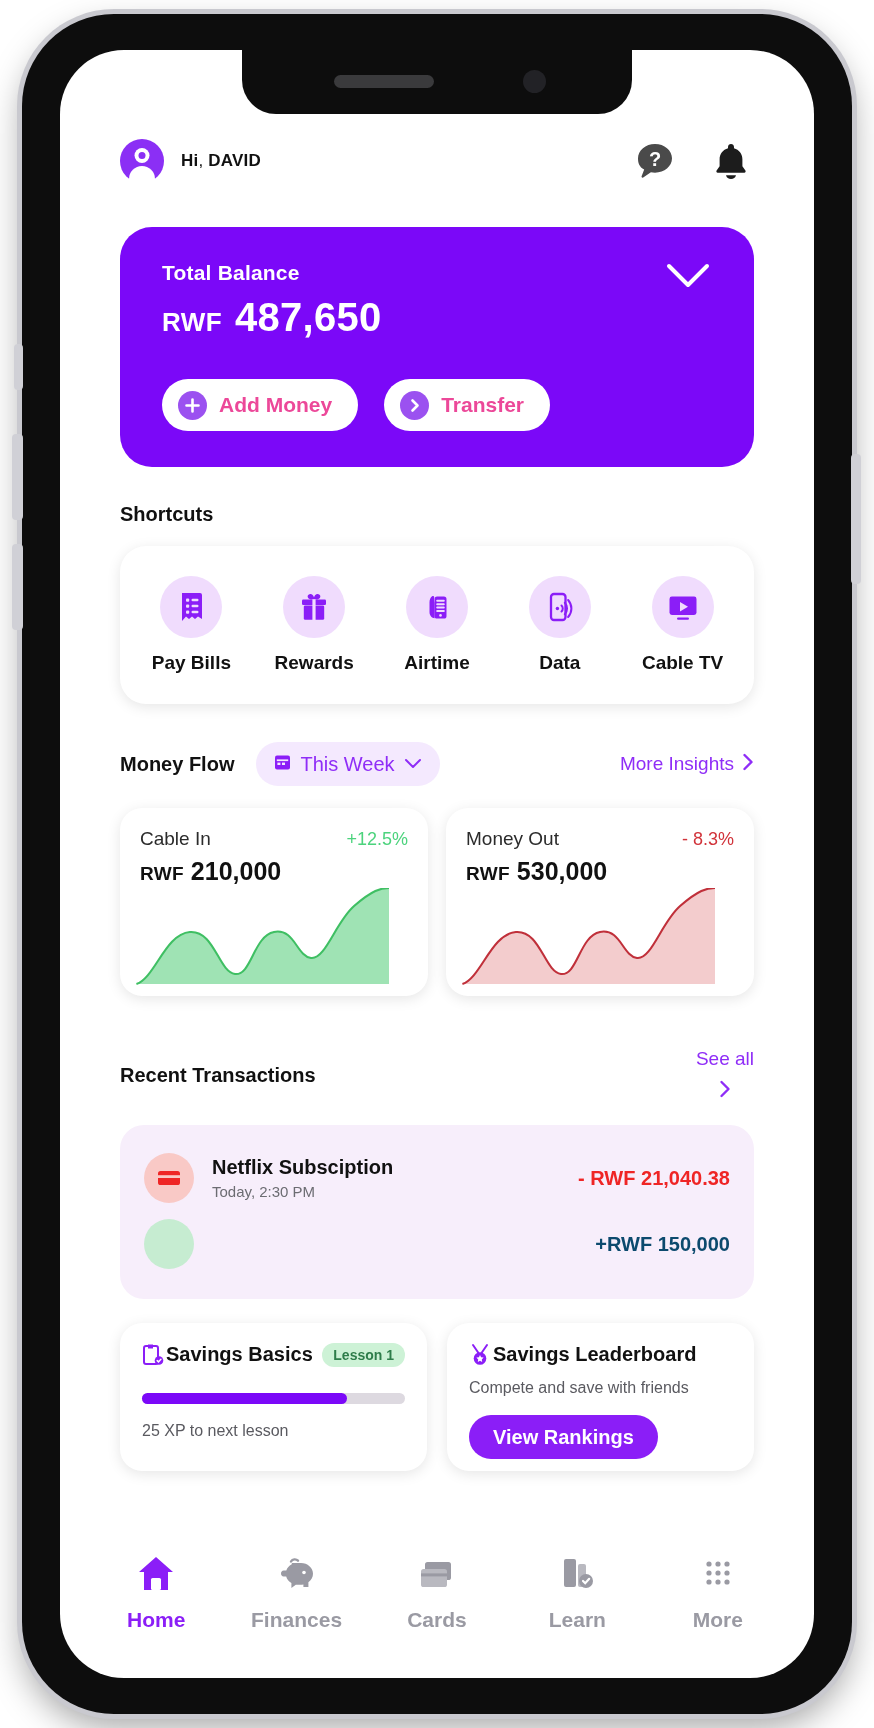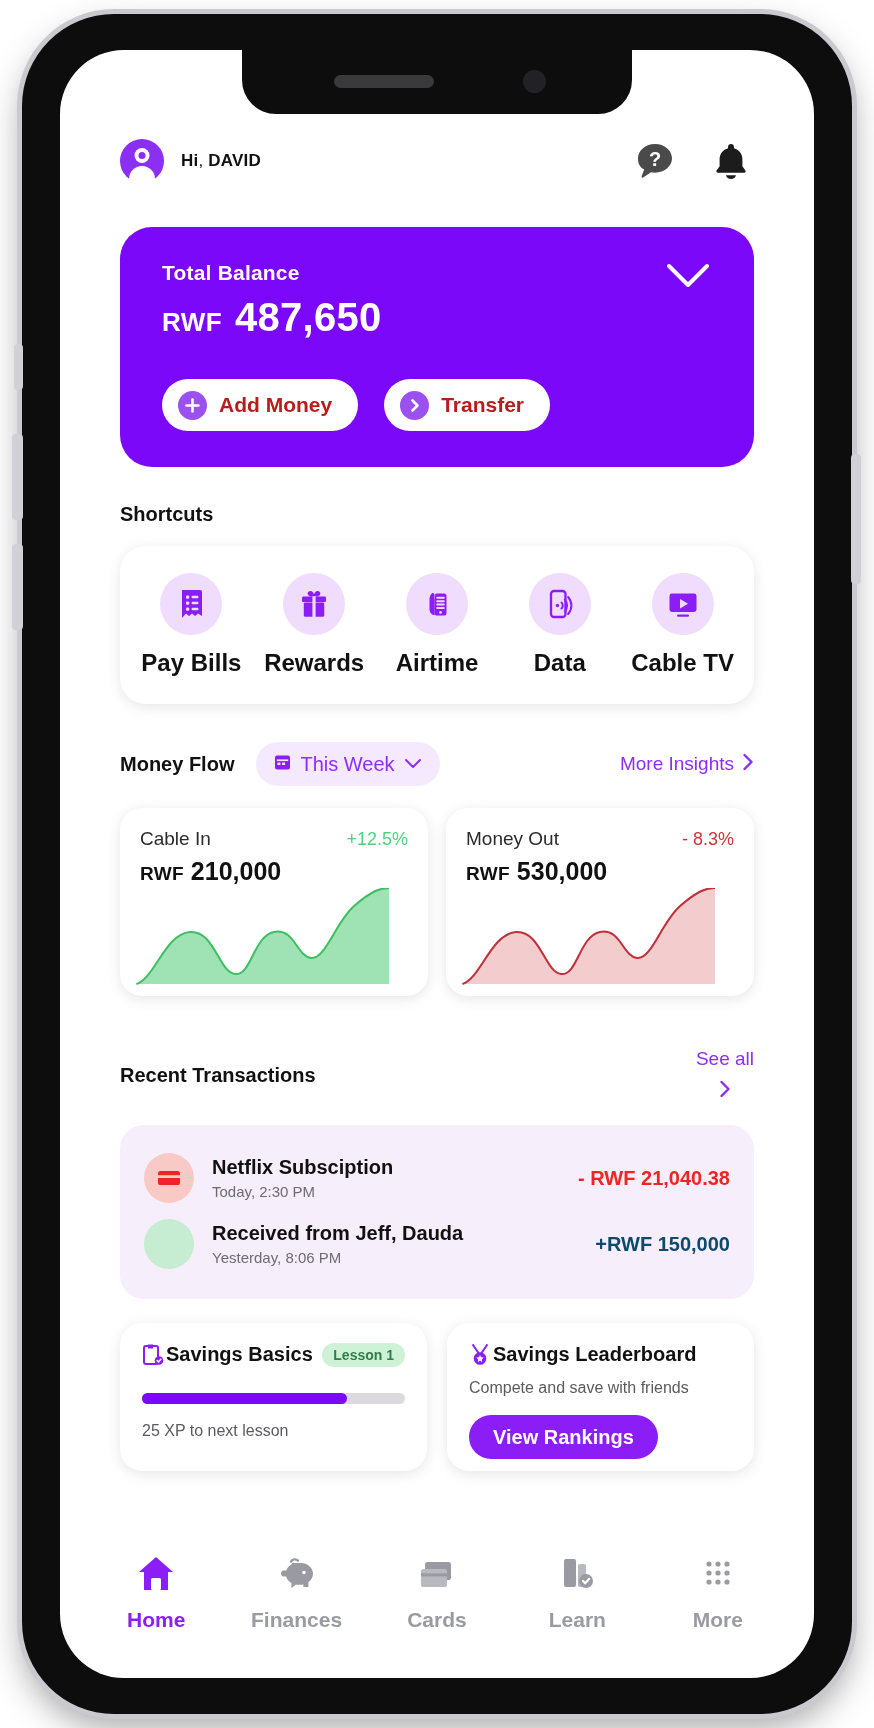--- a/index.html
+++ b/index.html
@@ -97,21 +97,21 @@
   #balance-label { font-size: 21px; font-weight: 700; letter-spacing: .2px; }
   #balance-amount-row { margin-top: 10px; display: flex; align-items: baseline; }
   #balance-currency { font-size: 26px; font-weight: 700; letter-spacing: .4px; }
   #balance-value { font-size: 40px; font-weight: 700; margin-left: 13px; letter-spacing: .3px; }
   #balance-chevron { position: absolute; right: 44px; top: 36px; }
   #balance-actions { position: absolute; left: 42px; bottom: 36px; display: flex; gap: 26px; }
   .bal-btn {
     background: #ffffff; border: none; border-radius: 30px;
     height: 52px; padding: 0 26px 0 16px;
     display: flex; align-items: center; gap: 12px;
-    font-family: inherit; font-size: 21px; font-weight: 700; color: #b91c1c;
+    font-family: inherit; font-size: 21px; font-weight: 700; color: #ec4899;
     cursor: pointer; white-space: nowrap;
   }
   .bal-btn .badge {
     width: 29px; height: 29px; border-radius: 50%; background: #9b51f0;
     display: flex; align-items: center; justify-content: center; flex: 0 0 auto;
   }
 
   
   .section-title { font-size: 20px; font-weight: 700; color: #111; }
   #shortcuts-title { margin-top: 36px; }
@@ -124,21 +124,21 @@
     height: 158px;
     display: flex; align-items: center; justify-content: space-around;
     padding: 0 10px;
   }
   .shortcut { display: flex; flex-direction: column; align-items: center; cursor: pointer; width: 112px; }
   .shortcut .circle {
     width: 62px; height: 62px; border-radius: 50%;
     background: #f0dcfd;
     display: flex; align-items: center; justify-content: center;
   }
-  .shortcut .sc-label { margin-top: 14px; font-size: 24px; font-weight: 700; color: #111; }
+  .shortcut .sc-label { margin-top: 14px; font-size: 19px; font-weight: 700; color: #111; }
 
   
   #moneyflow-header { margin-top: 38px; display: flex; align-items: center; }
   #period-pill {
     margin-left: 22px; background: #f4e9fe; border-radius: 22px;
     height: 44px; padding: 0 18px; display: flex; align-items: center; gap: 9px;
     cursor: pointer;
   }
   #period-label { font-size: 20px; color: #8f2df7; }
   #more-insights {
@@ -437,24 +437,20 @@
               </svg>
           </span>
           <span class="tx-meta">
             <span class="tx-title" style="display:block">Netflix Subsciption</span>
             <span class="tx-sub" style="display:block">Today, 2:30 PM</span>
           </span>
           <span class="tx-amount" style="color:#ef2525">- RWF 21,040.38</span>
         </div>
         <div class="tx-row">
           <span class="tx-icon green"></span>
-          <span class="tx-meta">
-            <span class="tx-title" style="display:block">Received from Jeff, Dauda</span>
-            <span class="tx-sub" style="display:block">Yesterday, 8:06 PM</span>
-          </span>
           <span class="tx-amount" style="color:#0c4a6e">+RWF 150,000</span>
         </div>
       </div>
 
       <div id="mini-cards">
         <div class="mini-card">
           <div class="mini-head">
             <span>
               <svg width="22" height="24" viewBox="0 0 22 24">
                   <rect x="2" y="3" width="14" height="18" rx="2" fill="none" stroke="#8b1ef7" stroke-width="2"></rect>

